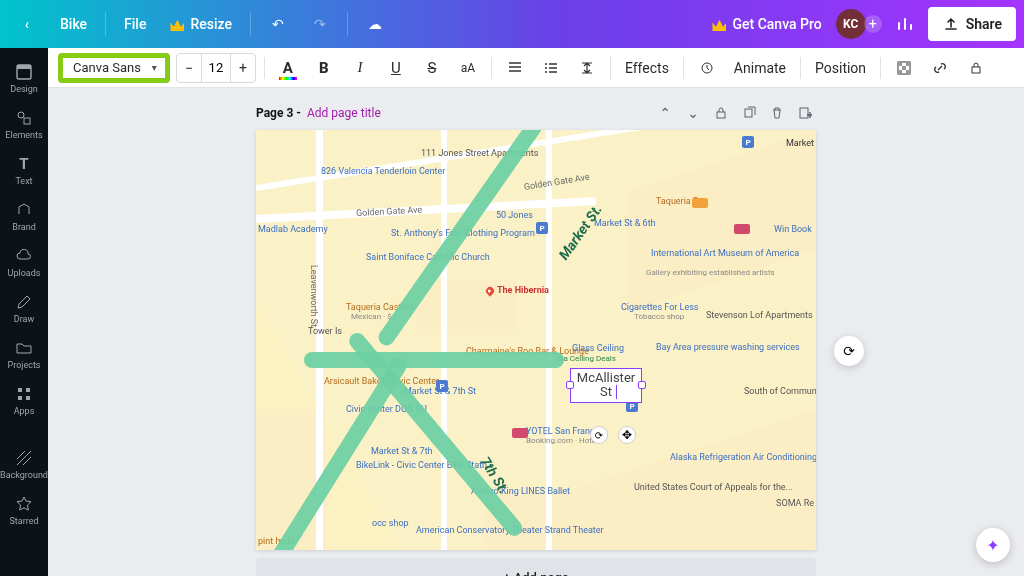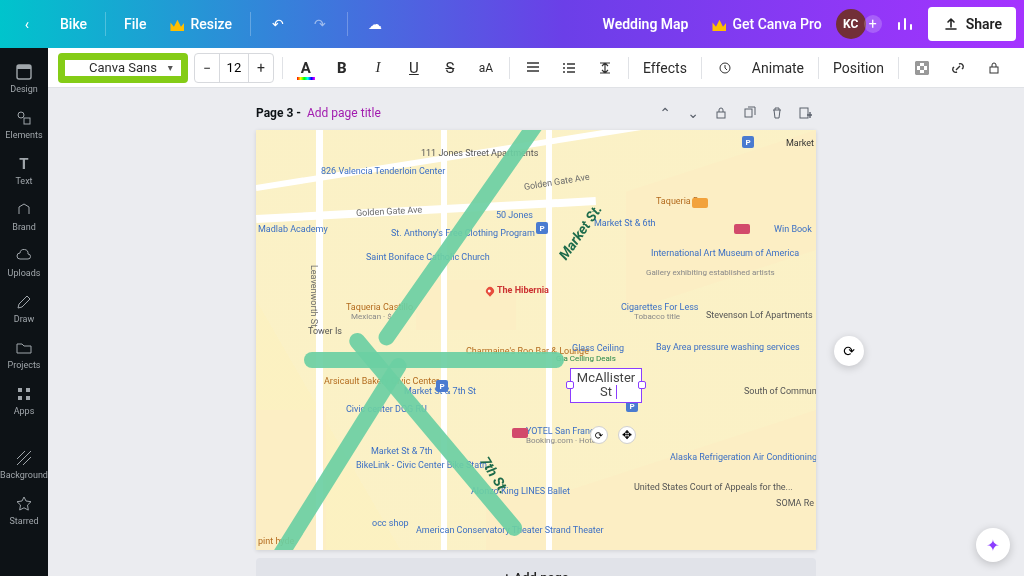--- a/index.html
+++ b/index.html
@@ -24,21 +24,21 @@
   
   .body-row { display:flex; flex:1; min-height:0; }
   .sidebar { width:48px; background:#0d1216; display:flex; flex-direction:column; align-items:center; padding-top:8px; gap:2px; color:#a0a6ab; font-size:9px; }
   .side-item { width:48px; display:flex; flex-direction:column; align-items:center; justify-content:center; gap:2px; padding:6px 9px; cursor:pointer; }
   .side-item .si-icon { width:20px; height:20px; display:flex; align-items:center; justify-content:center; }
   .side-item span { text-align:center; }
 
   
   .maincol { flex:1; display:flex; flex-direction:column; background:#ebecf0; min-width:0;}
   .toolbar { height:40px; background:#fff; border-bottom:1px solid #e0e2e6; display:flex; align-items:center; padding:0 10px; gap:6px; color:#2b2b2b; }
-  .font-select { height:30px; border:7px solid #84cc16; border-radius:4px; padding:0 24px 0 24px; font-size:13px; display:flex; align-items:center; position:relative; min-width:100px;}
+  .font-select { height:30px; border:5px solid #84cc16; border-radius:4px; padding:0 24px 0 10px; font-size:13px; display:flex; align-items:center; position:relative; min-width:100px;}
   .font-select::after { content:"▾"; position:absolute; right:8px; font-size:10px; color:#555;}
   .size-group { display:flex; align-items:center; border:1px solid #d7d9dd; border-radius:4px; height:30px; }
   .size-btn { width:24px; height:28px; display:flex; align-items:center; justify-content:center; font-size:14px; cursor:pointer; }
   .size-val { width:30px; text-align:center; border:none; font-size:13px; border-left:1px solid #d7d9dd; border-right:1px solid #d7d9dd; height:100%; outline:none;}
   .t-icon { width:30px; height:30px; display:flex; align-items:center; justify-content:center; border-radius:4px; font-size:15px; cursor:pointer; }
   .t-sep { width:1px; height:22px; background:#e0e2e6; margin:0 2px;}
   .t-label { font-size:14px; padding:0 6px; cursor:pointer;}
   .colorA { position:relative; font-weight:700;}
   .colorA .bar { position:absolute; bottom:3px; left:6px; right:6px; height:3px; background:linear-gradient(90deg,#f00,#ff0,#0f0,#0ff,#00f,#f0f);}
 
@@ -103,21 +103,20 @@
         <span class="tb-icon">↶</span>
       </div>
     <div class="tb-btn" style="opacity:.5">
         <span class="tb-icon">↷</span>
       </div>
     <div class="tb-sep"></div>
     <div class="tb-btn">
         <span class="tb-icon">☁</span>
       </div>
     <div class="tb-spacer"></div>
-    <div class="tb-btn" style="font-weight:600">Wedding Map</div>
     <div class="tb-btn">
         <span class="crown"></span>
         <span>Get Canva Pro</span>
       </div>
     <div class="avatar">KC</div>
     <div class="plus-pill">+</div>
     <div class="tb-btn">
         <span class="tb-icon">
       <svg width="18" height="18" viewBox="0 0 18 18">
             <path d="M3 14V8M9 14V4M15 14V10" stroke="#fff" stroke-width="2" stroke-linecap="round"></path>
@@ -352,21 +351,21 @@
           <div class="poi" style="left:338px;top:88px">Market St &amp; 6th</div>
           <div class="poi" style="left:400px;top:66px;color:#b36b1e">Taqueria D</div>
           <div class="poi" style="left:395px;top:118px;width:80px">International Art Museum of America</div>
           <div class="poi" style="left:390px;top:138px;color:#888;font-size:8px">Gallery exhibiting established artists</div>
           <div class="poi" style="right:2px;top:94px;text-align:left;width:40px">Win Book</div>
           <div class="poi" style="right:2px;top:8px;color:#333">Market</div>
           <div class="poi red" style="left:230px;top:155px"><span class="pin"></span><span>The Hibernia</span></div>
           <div class="poi" style="left:90px;top:172px;color:#b36b1e">Taqueria Castillo</div>
           <div class="poi" style="left:95px;top:182px;color:#888;font-size:8px">Mexican · $</div>
           <div class="poi" style="left:365px;top:172px">Cigarettes For Less</div>
-          <div class="poi" style="left:378px;top:182px;color:#888;font-size:8px">Tobacco title</div>
+          <div class="poi" style="left:378px;top:182px;color:#888;font-size:8px">Tobacco shop</div>
           <div class="poi" style="left:450px;top:180px;width:70px;color:#555">Stevenson Lof Apartments</div>
           <div class="poi" style="left:52px;top:196px;color:#555">Tower Is</div>
           <div class="poi" style="left:210px;top:216px;width:80px;color:#b36b1e">Charmaine's Roo Bar &amp; Lounge</div>
           <div class="poi" style="left:316px;top:213px">Glass Ceiling</div>
           <div class="poi" style="left:300px;top:224px;color:#2a884a;font-size:8px">Gla    Ceiling Deals</div>
           <div class="poi" style="left:400px;top:212px;width:90px">Bay Area pressure washing services</div>
           <div class="poi" style="left:68px;top:246px;width:80px;color:#b36b1e">Arsicault Bakery Civic Center</div>
           <div class="poi" style="left:148px;top:256px">Market St &amp; 7th St</div>
           <div class="poi" style="left:90px;top:274px">Civic center DOG RU</div>
           <div class="poi" style="right:2px;top:256px;width:70px;text-align:right;color:#555">South of Community</div>

